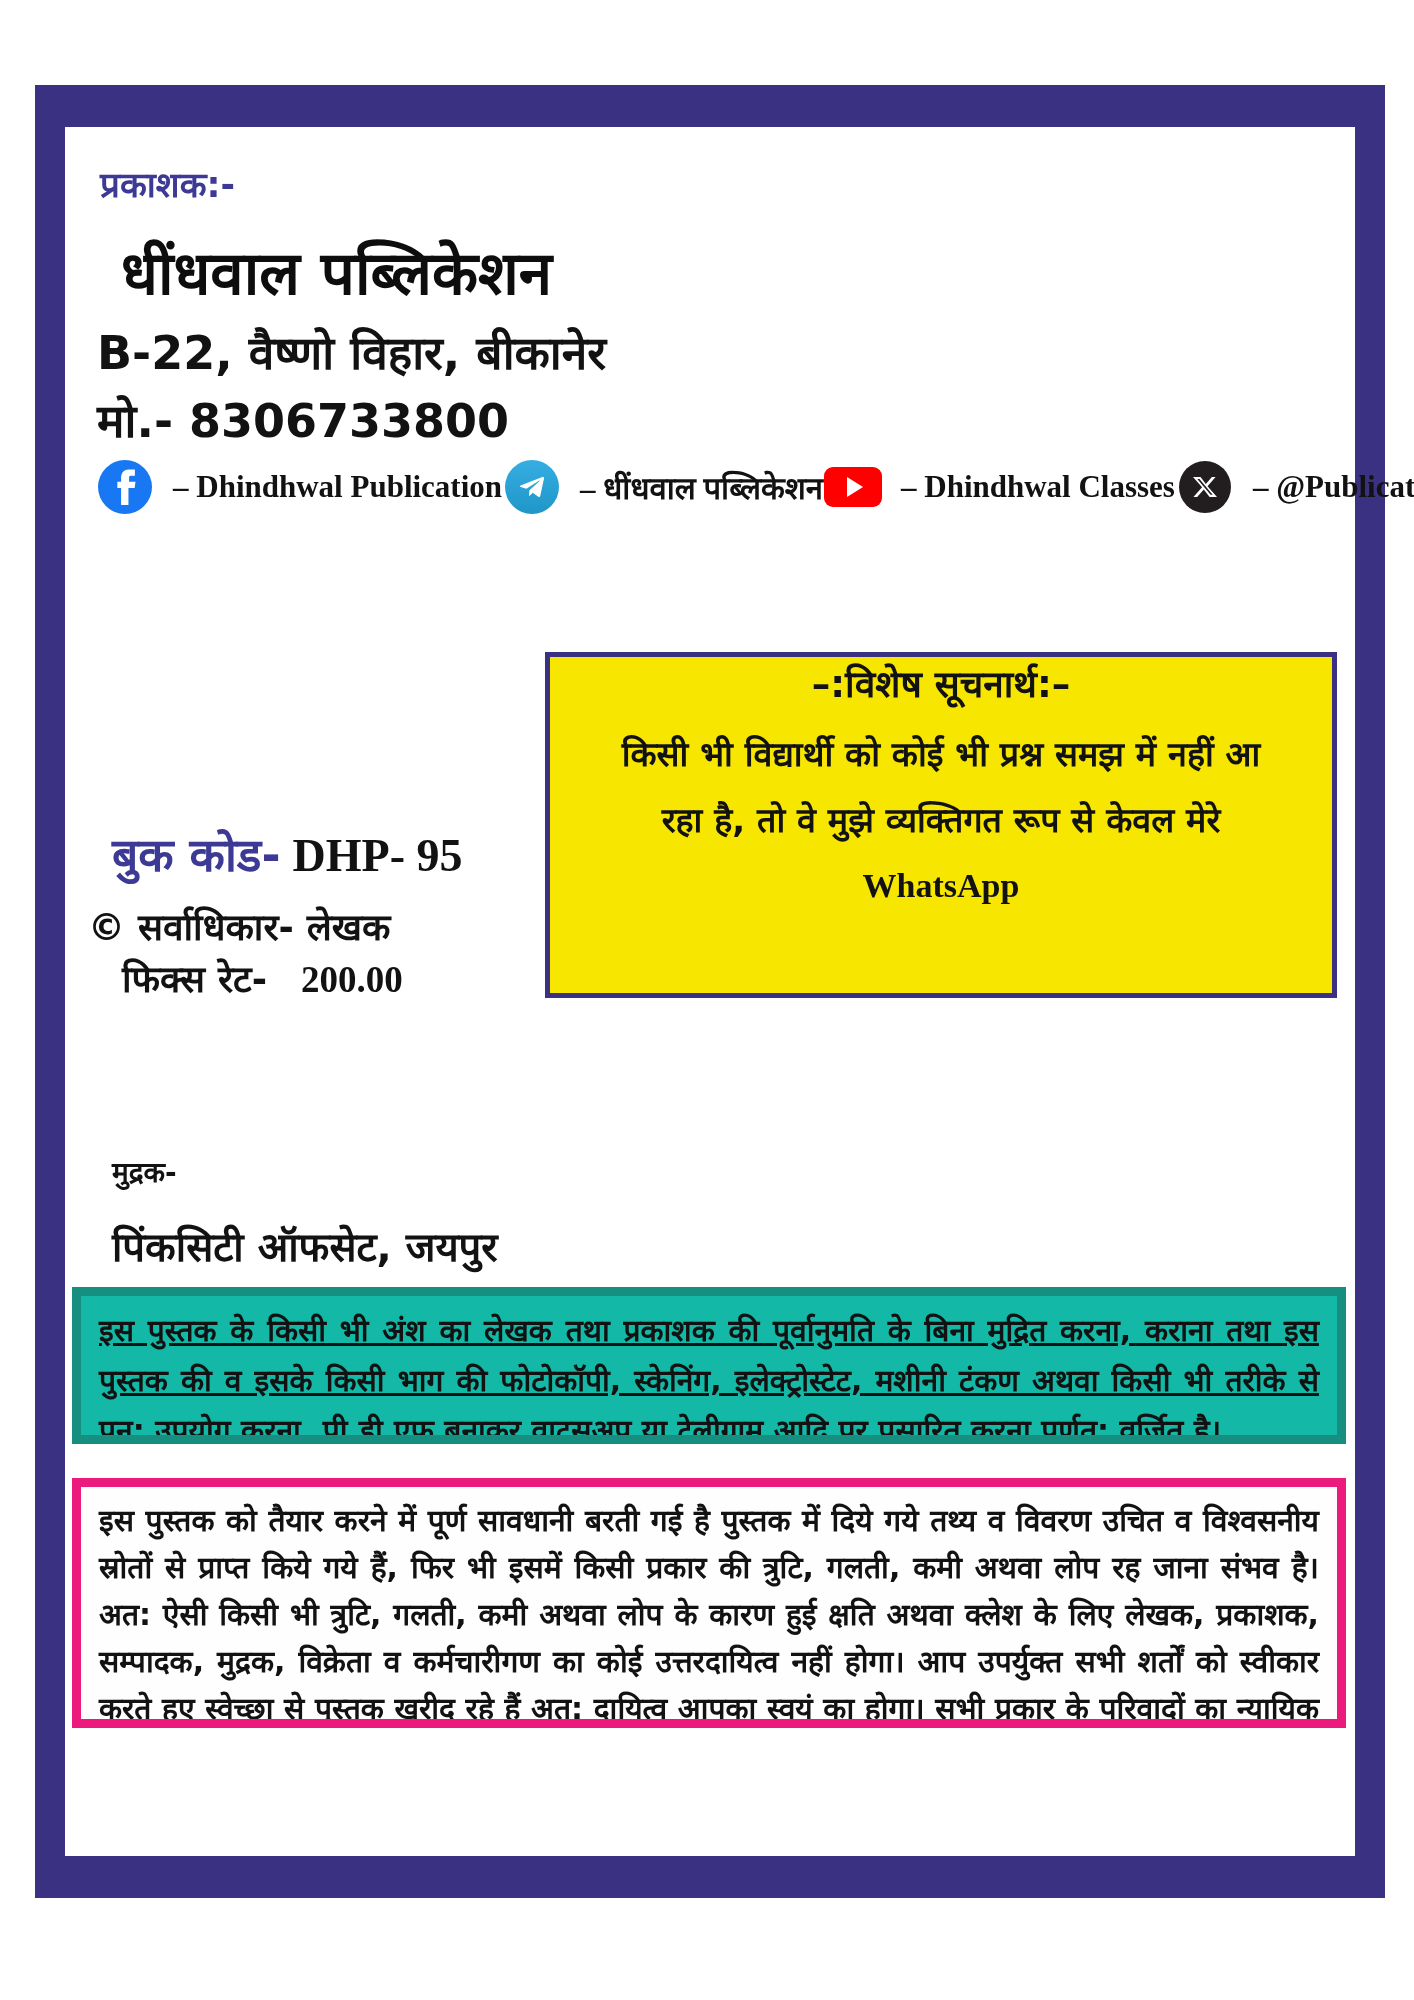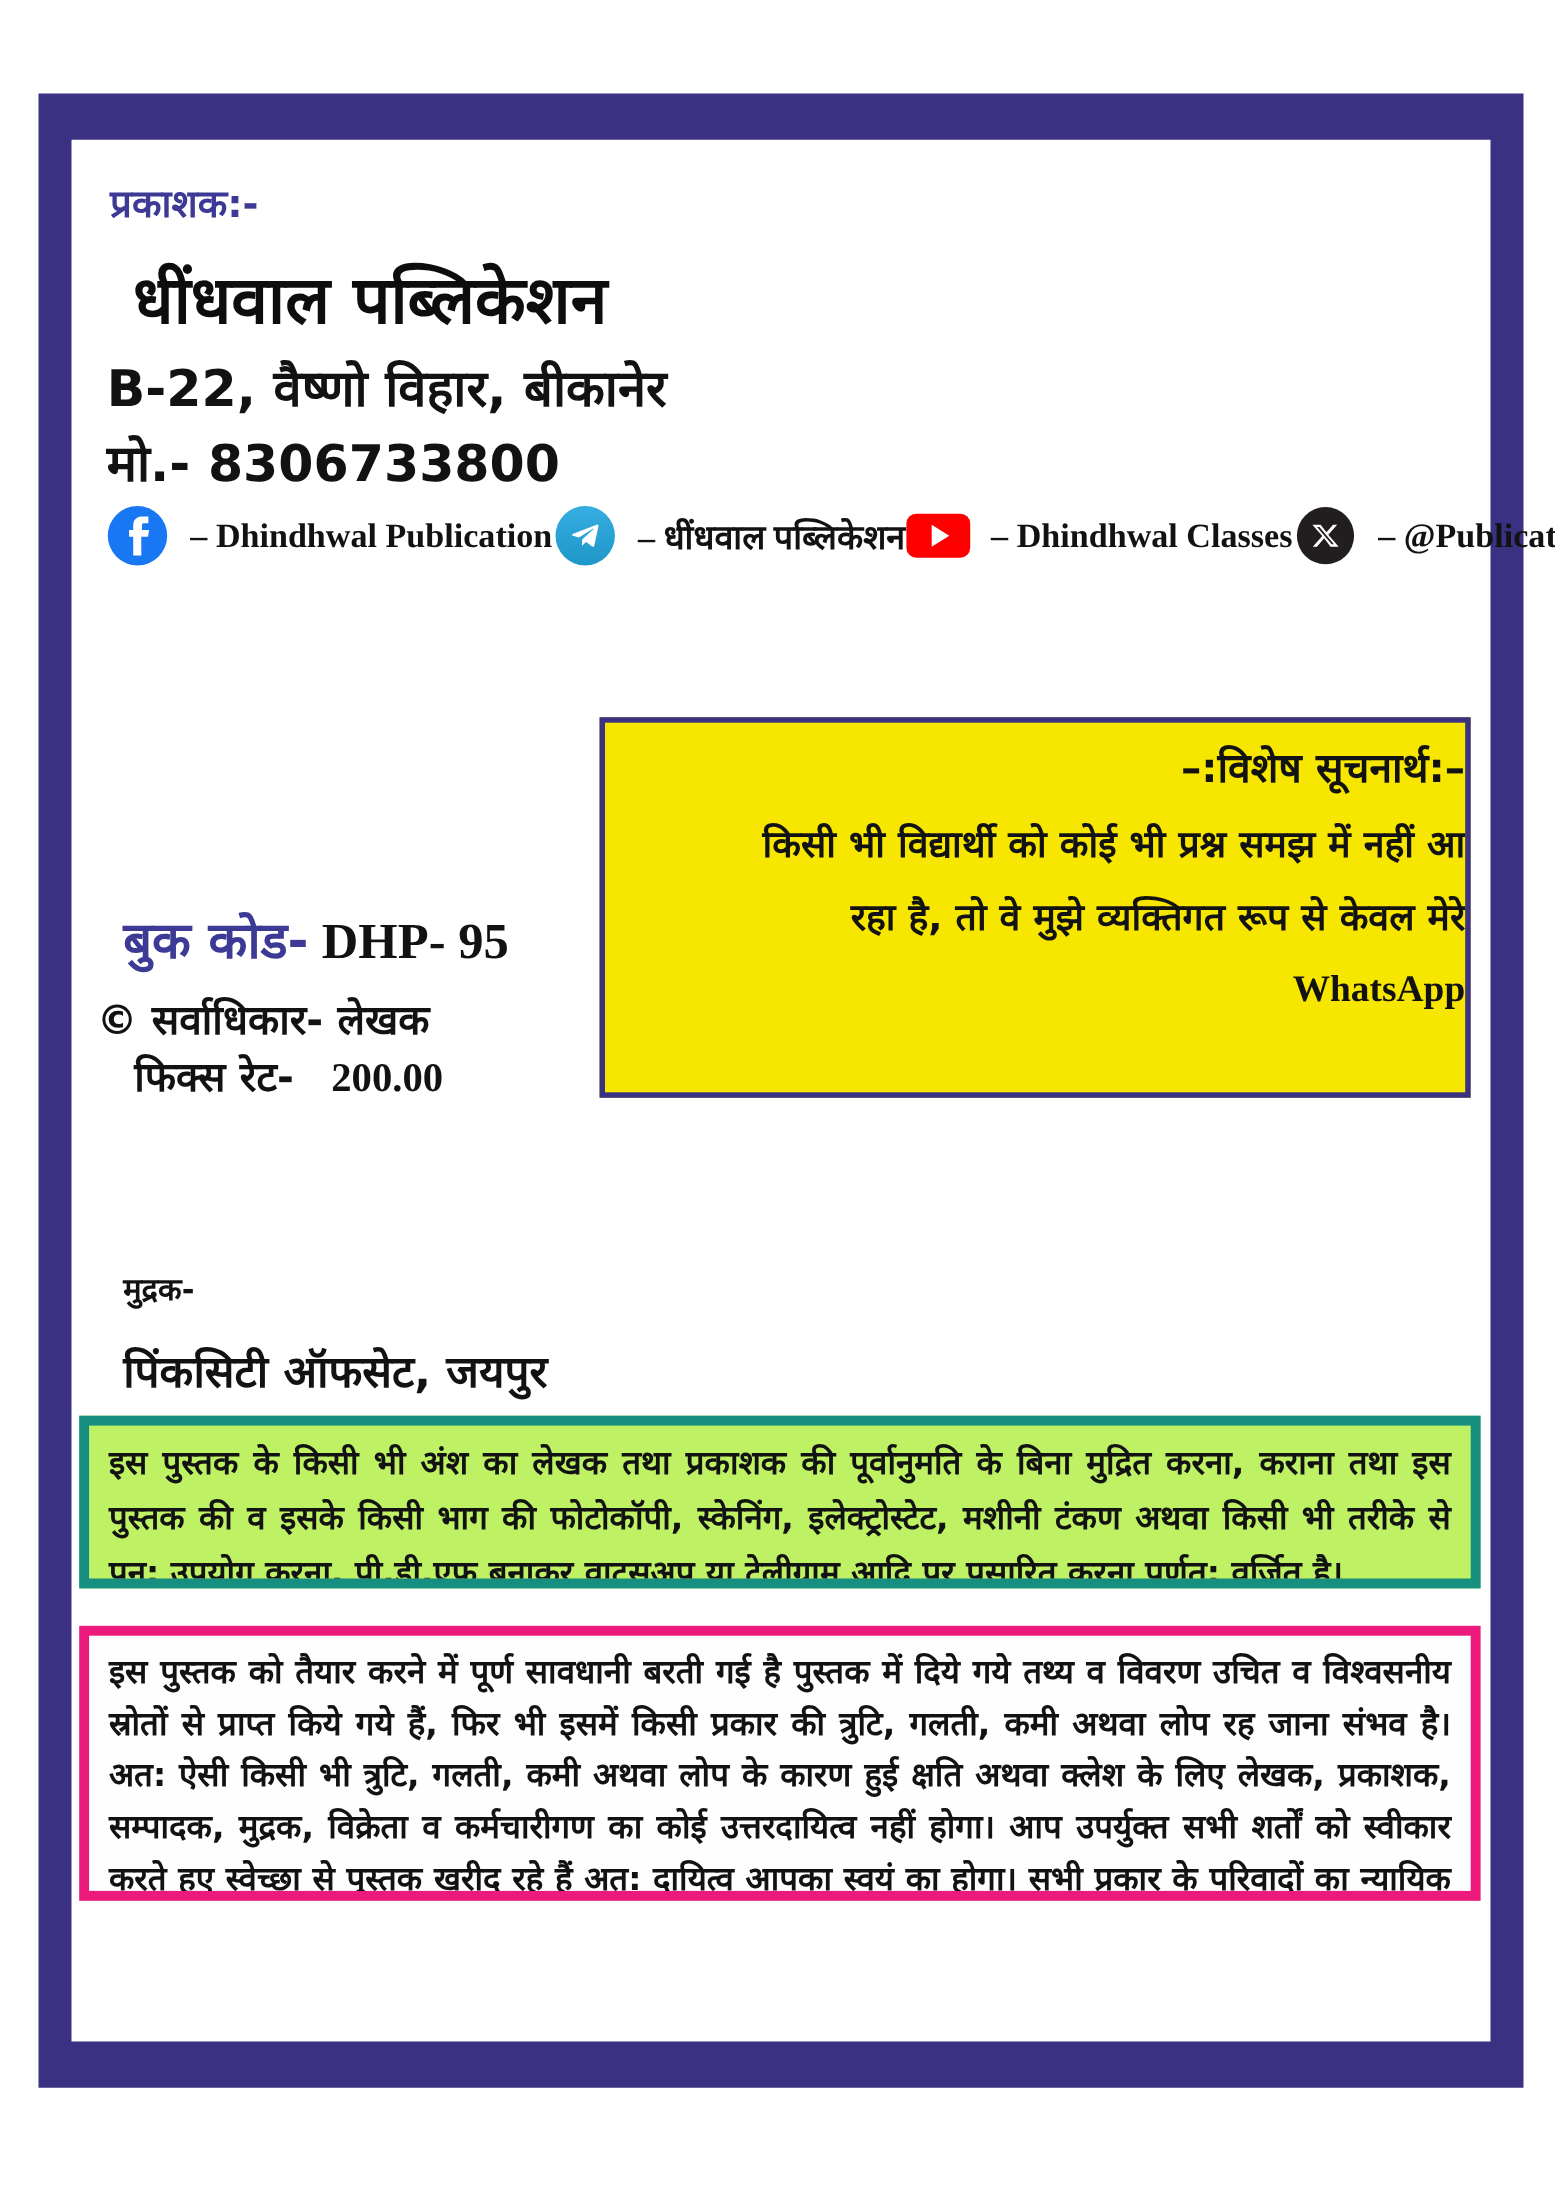--- a/index.html
+++ b/index.html
@@ -38,37 +38,37 @@
   .book-code{left:112px;top:822px;font-size:46px;font-weight:bold;}
   .bc-label{color:#3c3a94;}
   .bc-value{font-family:"Liberation Serif","DejaVu Serif",serif;margin-left:12px;text-align:right;}
   .copyright{left:88px;top:900px;font-size:37px;font-weight:bold;}
   .price{left:122px;top:952px;font-size:37px;font-weight:bold;}
   .price-value{font-family:"Liberation Serif","DejaVu Serif",serif;margin-left:34px;}
 
   
   .notice{
     left:545px;top:652px;width:792px;height:346px;box-sizing:border-box;
-    background:#f7e600;border:5px solid #3b3182;text-align:right;
-    padding-top:14px;overflow:hidden;
+    background:#f7e600;border:5px solid #3b3182;text-align:center;
+    padding-top:0;overflow:hidden;
   }
   .notice-title{font-size:37px;font-weight:bold;}
   .notice-line{font-size:34px;font-weight:bold;margin-top:26px;line-height:40px;}
   .notice-latin{font-family:"Liberation Serif","DejaVu Serif",serif;}
   .nl4 span{margin:0 6px;}
 
   
   .printer-label{left:112px;top:1152px;font-size:28px;font-weight:bold;}
   .printer-name{left:112px;top:1218px;font-size:40px;font-weight:bold;}
 
   
   .box-teal{
     left:72px;top:1287px;width:1274px;height:157px;box-sizing:border-box;
-    border:9px solid #178f80;background:#bef264;padding:10px 18px;
-    font-size:30px;font-weight:bold;line-height:50px;text-align:justify;overflow:hidden;
+    border:9px solid #178f80;background:#14b8a6;padding:10px 18px;
+    font-size:30px;font-weight:bold;line-height:50px;text-align:justify;overflow:hidden;text-decoration:underline;
   }
   .box-pink{
     left:72px;top:1478px;width:1274px;height:250px;box-sizing:border-box;
     border:9px solid #ec1a7c;background:#fefefe;padding:10px 18px;
     font-size:30px;font-weight:bold;line-height:47px;text-align:justify;overflow:hidden;
   }
 </style>
 </head>
 <body>
 

